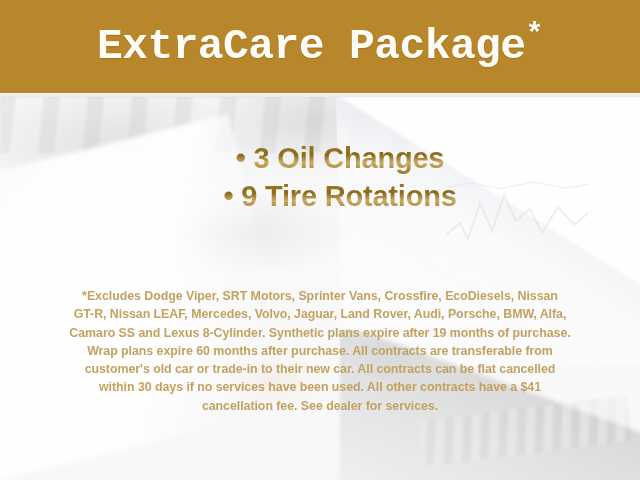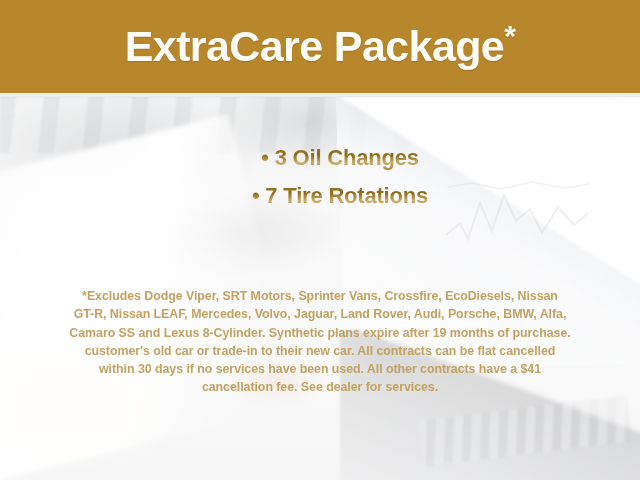--- a/index.html
+++ b/index.html
@@ -132,20 +132,21 @@
     position: absolute;
     left: 0; top: 0;
     width: 640px;
     height: 93px;
     background: #b8862b;
     display: flex;
     align-items: center;
     justify-content: center;
     box-shadow: 0 2px 4px rgba(0,0,0,0.18);
     z-index: 3;
+    font-family: Liberation Mono, monospace;
   }
   .header-title {
     color: #fdfcf6;
     font-size: 43px;
     font-weight: bold;
     letter-spacing: -0.6px;
     line-height: 1;
     white-space: nowrap;
     text-shadow: 0 1px 1px rgba(90,62,12,0.25);
   }
@@ -167,21 +168,21 @@
   
   .bullets {
     position: absolute;
     left: 0; top: 139px;
     width: 640px;
     z-index: 4;
     text-align: center;
   }
   .bullet-line {
     color: #9a7520;
-    font-size: 22px;
+    font-size: 29px;
     font-weight: bold;
     line-height: 38px;
     letter-spacing: -0.2px;
     white-space: nowrap;
     background: linear-gradient(180deg, #a98330 0%, #8c6a18 42%, #c9ab63 62%, #8a6715 100%);
     -webkit-background-clip: text;
     background-clip: text;
     -webkit-text-fill-color: transparent;
     text-shadow: none;
     padding-left: 40px;
@@ -227,25 +228,26 @@
 
   <div class="header-bar">
     <div class="header-title">
       <span>ExtraCare Package</span><span class="asterisk">*</span>
     </div>
   </div>
   <div class="header-underline"></div>
 
   <div class="bullets">
     <div class="bullet-line">• 3 Oil Changes</div>
-    <div class="bullet-line">• 7 Tire Rotations</div>
+    <div class="bullet-line">• 9 Tire Rotations</div>
   </div>
 
   <div class="fine-print">
     <div class="fp-line">*Excludes Dodge Viper, SRT Motors, Sprinter Vans, Crossfire, EcoDiesels, Nissan</div>
     <div class="fp-line">GT-R, Nissan LEAF, Mercedes, Volvo, Jaguar, Land Rover, Audi, Porsche, BMW, Alfa,</div>
     <div class="fp-line">Camaro SS and Lexus 8-Cylinder. Synthetic plans expire after 19 months of purchase.</div>
+    <div class="fp-line">Wrap plans expire 60 months after purchase. All contracts are transferable from</div>
     <div class="fp-line">customer's old car or trade-in to their new car. All contracts can be flat cancelled</div>
     <div class="fp-line">within 30 days if no services have been used. All other contracts have a $41</div>
     <div class="fp-line">cancellation fee. See dealer for services.</div>
   </div>
 
 </div>
 
 </body></html>

